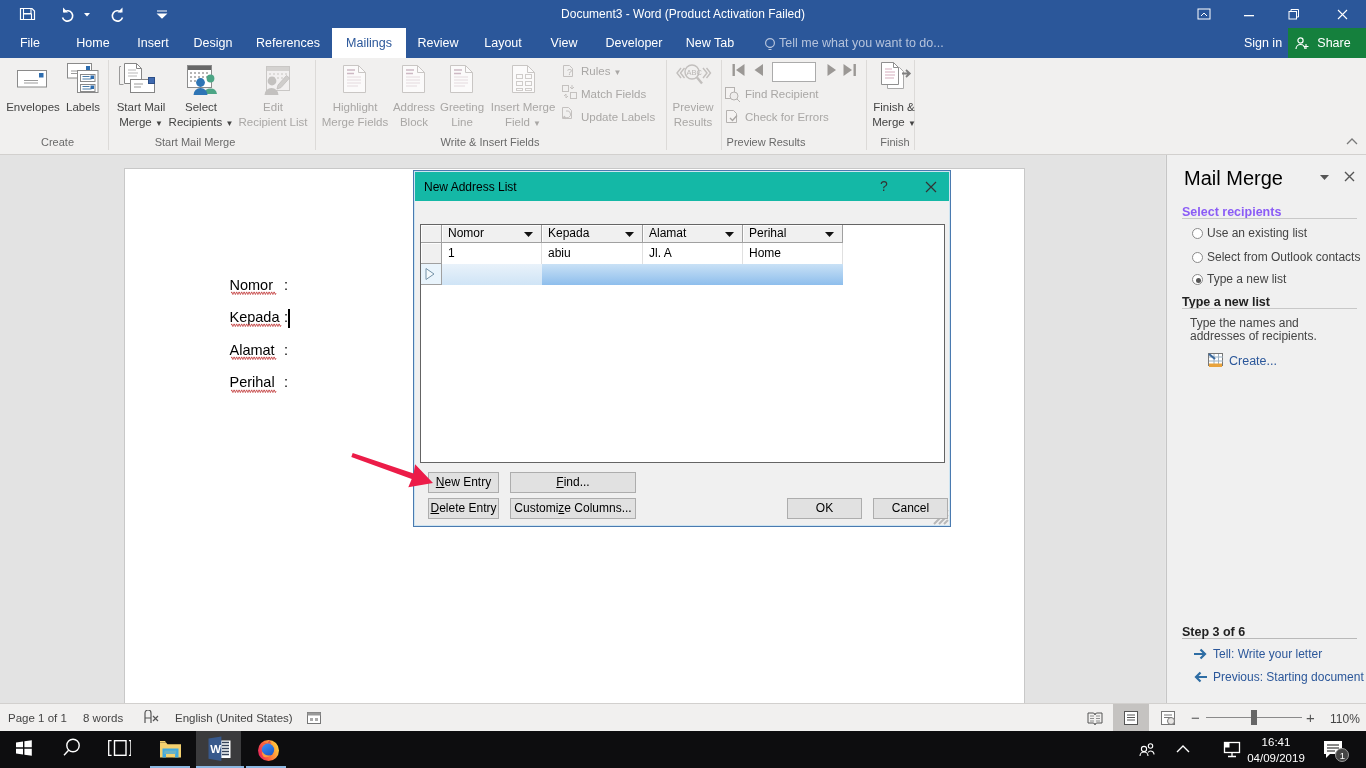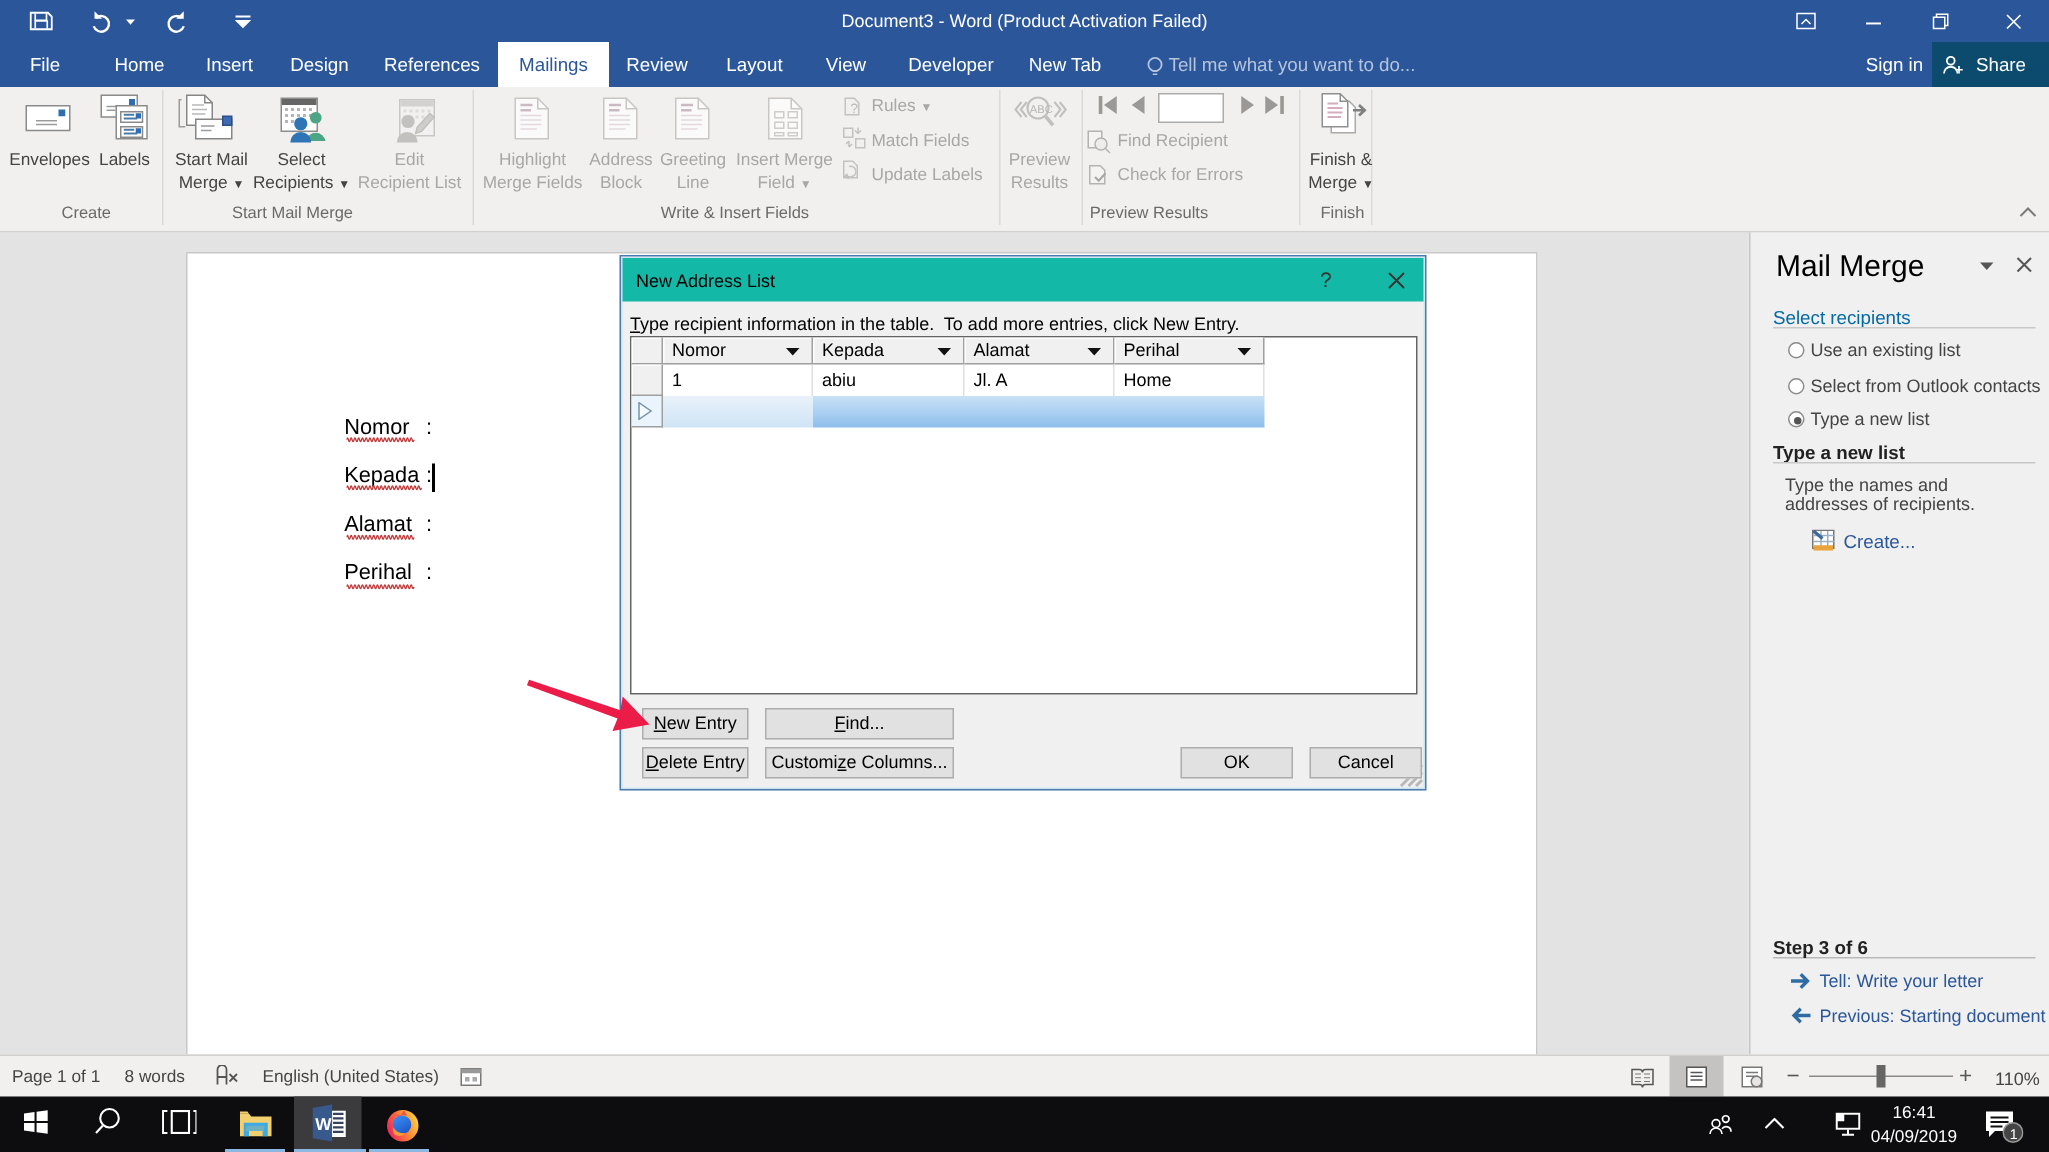--- a/index.html
+++ b/index.html
@@ -89,21 +89,21 @@
   <div class="tab" style="left:189px;width:48px;">Design</div>
   <div class="tab" style="left:252px;width:72px;">References</div>
   <div class="tab" id="tab-sel" style="left:332px;width:74px;">Mailings</div>
   <div class="tab" style="left:413px;width:50px;">Review</div>
   <div class="tab" style="left:479px;width:48px;">Layout</div>
   <div class="tab" style="left:546px;width:36px;">View</div>
   <div class="tab" style="left:598px;width:72px;">Developer</div>
   <div class="tab" style="left:682px;width:56px;">New Tab</div>
   <div class="tab" style="left:779px;width:200px;color:#b5c3dc;text-align:left;">Tell me what you want to do...</div>
   <div class="tab" style="left:1238px;width:50px;">Sign in</div>
-  <div class="tab" style="left:1288px;width:78px;background:#0c4a6e;padding-left:14px;">Share</div>
+  <div class="tab" style="left:1288px;width:78px;background:#15803d;padding-left:14px;">Share</div>
   <svg class="abs" style="left:762px;top:8px;" width="16" height="17">
     <circle cx="8" cy="7" r="4.4" fill="none" stroke="#b5c3dc" stroke-width="1.2"></circle>
     <path d="M6.5,11.5 h3 M6.5,13.5 h3" stroke="#b5c3dc" stroke-width="1.1" fill="none"></path>
   </svg>
   <svg class="abs" style="left:1294px;top:8px;" width="16" height="15">
     <circle cx="6.5" cy="4.5" r="2.6" fill="none" stroke="#fff" stroke-width="1.2"></circle>
     <path d="M2,13 a4.5,4.5 0 0 1 9,0" fill="none" stroke="#fff" stroke-width="1.2"></path>
     <path d="M12,8 v5 M9.5,10.5 h5" stroke="#fff" stroke-width="1.1"></path>
   </svg>
 </div>
@@ -305,21 +305,20 @@
 </div>
 
 <div class="abs" id="dialog">
   <div id="dlg-title">
       <span>New Address List</span>
     <span style="position:absolute;left:465px;top:6px;font-size:14px;color:#333;">?</span>
     <svg style="position:absolute;left:510px;top:9px;" width="12" height="12">
         <path d="M1,1 l10,10 M11,1 l-10,10" stroke="#333" stroke-width="1.2"></path>
       </svg>
   </div>
-  <div id="dlg-instr"><u>T</u>ype recipient information in the table.&nbsp; To add more entries, click New Entry.</div>
   <div id="dlg-table">
 
     <div class="hcell" style="left:0;width:21px;padding:0;"></div>
     <div class="hcell" style="left:21px;width:100px;">Nomor</div>
     <div class="hcell" style="left:121px;width:101px;">Kepada</div>
     <div class="hcell" style="left:222px;width:100px;">Alamat</div>
     <div class="hcell" style="left:322px;width:100px;">Perihal</div>
     <svg class="abs" style="left:0;top:0;" width="430" height="18">
       <path d="M103,7 l9,0 l-4.5,5 z" fill="#111"></path>
       <path d="M204,7 l9,0 l-4.5,5 z" fill="#111"></path>
@@ -355,21 +354,21 @@
 <svg class="abs" style="left:345px;top:448px;" width="95" height="42">
   <path d="M7.7,5.1 L68.6,25.55 L70.1,16.3 L88,35 L63.3,39.3 L66.7,31.05 L6.3,8.9 Z" fill="#ec1c48"></path>
 </svg>
 
 <div class="abs" id="taskpane">
   <div class="abs" style="left:17px;top:12px;font-size:20px;color:#000000;">Mail Merge</div>
   <svg class="abs" style="left:152px;top:16px;" width="36" height="12">
     <path d="M1,4 l4.5,5 l4.5,-5 z" fill="#555"></path>
     <path d="M26,1 l9,9 M35,1 l-9,9" stroke="#555" stroke-width="1.4" fill="none"></path>
   </svg>
-  <div class="abs" style="left:15px;top:50px;font-size:12.5px;font-weight:normal;color:#0369a1;">Select recipients</div>
+  <div class="abs" style="left:15px;top:50px;font-size:12.5px;font-weight:bold;color:#8b5cf6;">Select recipients</div>
   <div class="abs" style="left:15px;top:63px;width:175px;height:1px;background:#c8c8c8;"></div>
   <div class="abs" style="left:25px;top:73px;width:11px;height:11px;border:1px solid #8a8a8a;border-radius:50%;background:#fff;"></div>
   <div class="abs" style="left:40px;top:71px;font-size:12px;color:#444;">Use an existing list</div>
   <div class="abs" style="left:25px;top:97px;width:11px;height:11px;border:1px solid #8a8a8a;border-radius:50%;background:#fff;"></div>
   <div class="abs" style="left:40px;top:95px;font-size:12px;color:#444;">Select from Outlook contacts</div>
   <div class="abs" style="left:25px;top:119px;width:11px;height:11px;border:1px solid #8a8a8a;border-radius:50%;background:#fff;"></div>
   <div class="abs" style="left:29px;top:123px;width:5px;height:5px;border-radius:50%;background:#555;"></div>
   <div class="abs" style="left:40px;top:117px;font-size:12px;color:#444;">Type a new list</div>
   <div class="abs" style="left:15px;top:140px;font-size:12.5px;font-weight:bold;color:#222;">Type a new list</div>
   <div class="abs" style="left:15px;top:153px;width:175px;height:1px;background:#c8c8c8;"></div>

